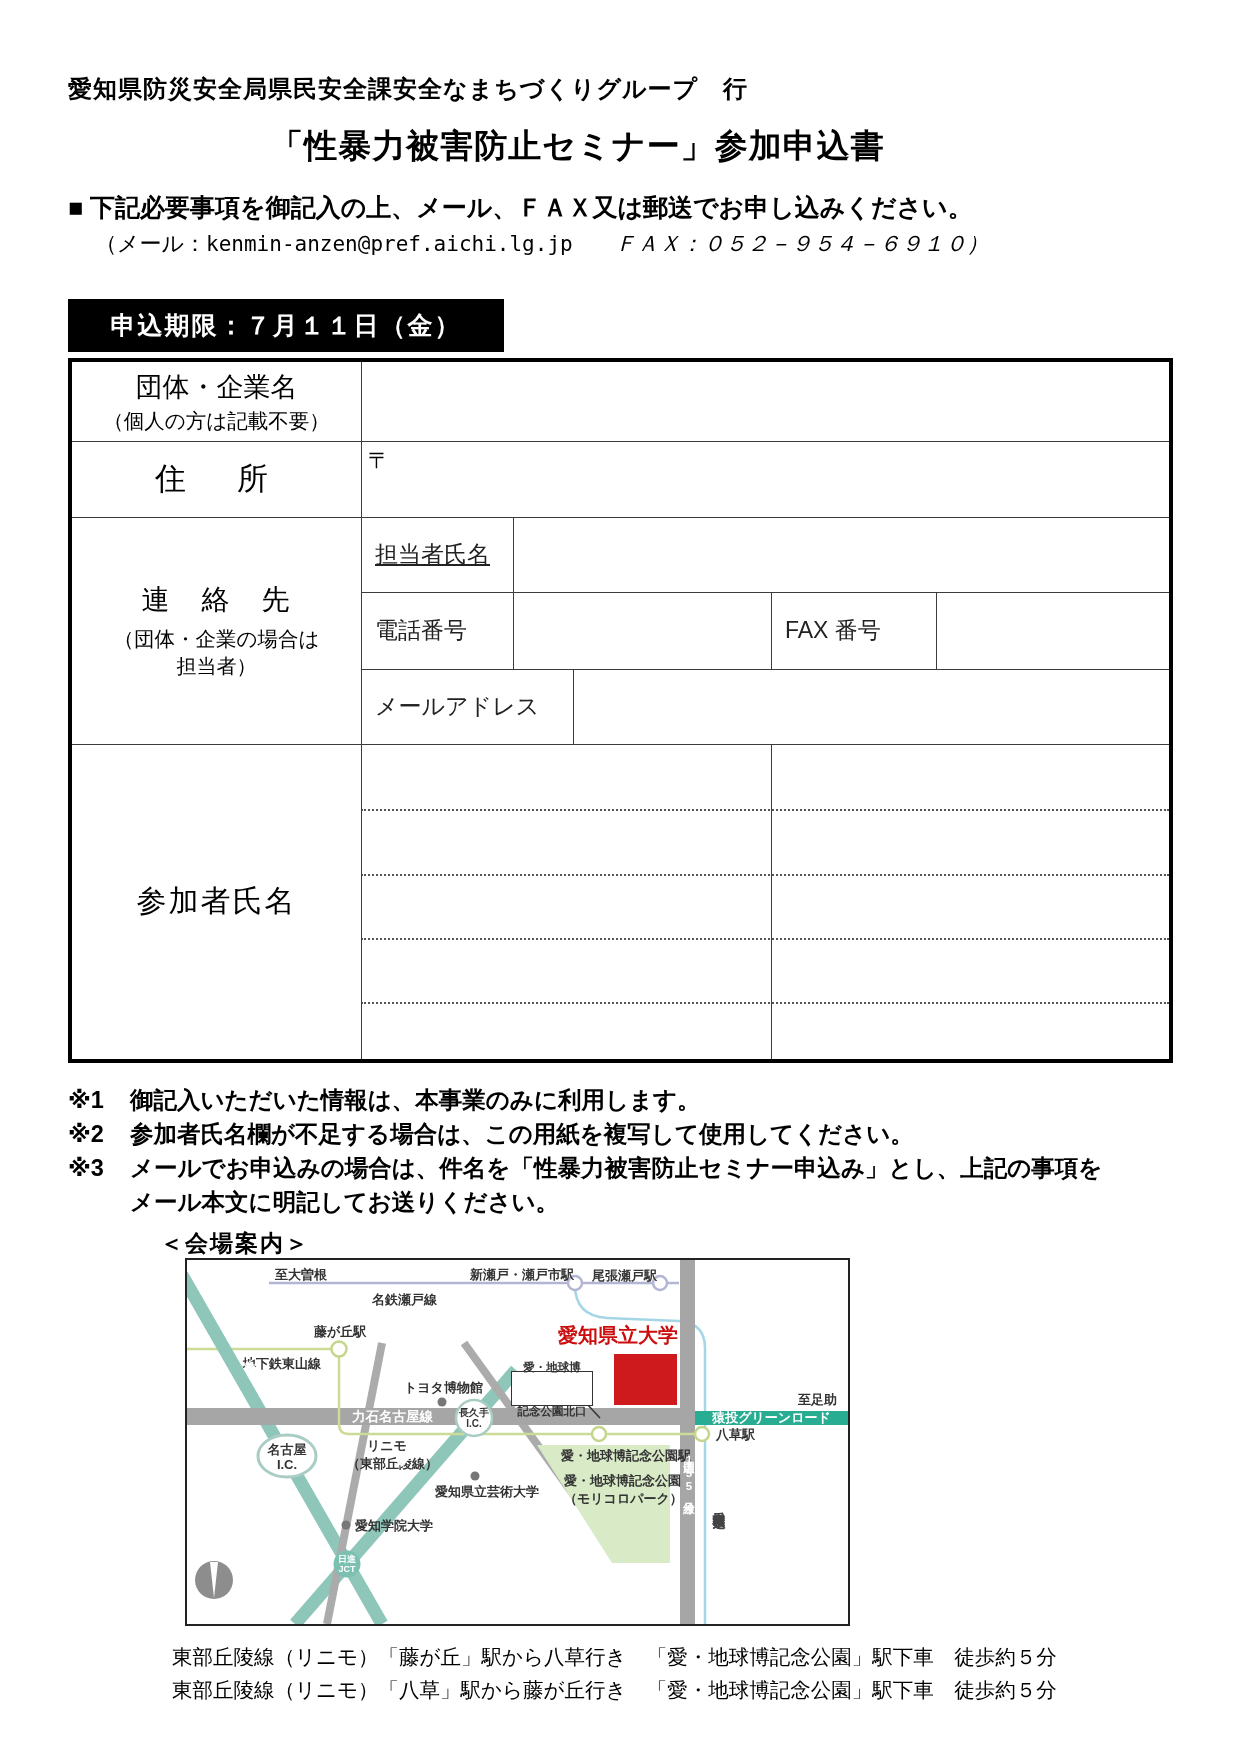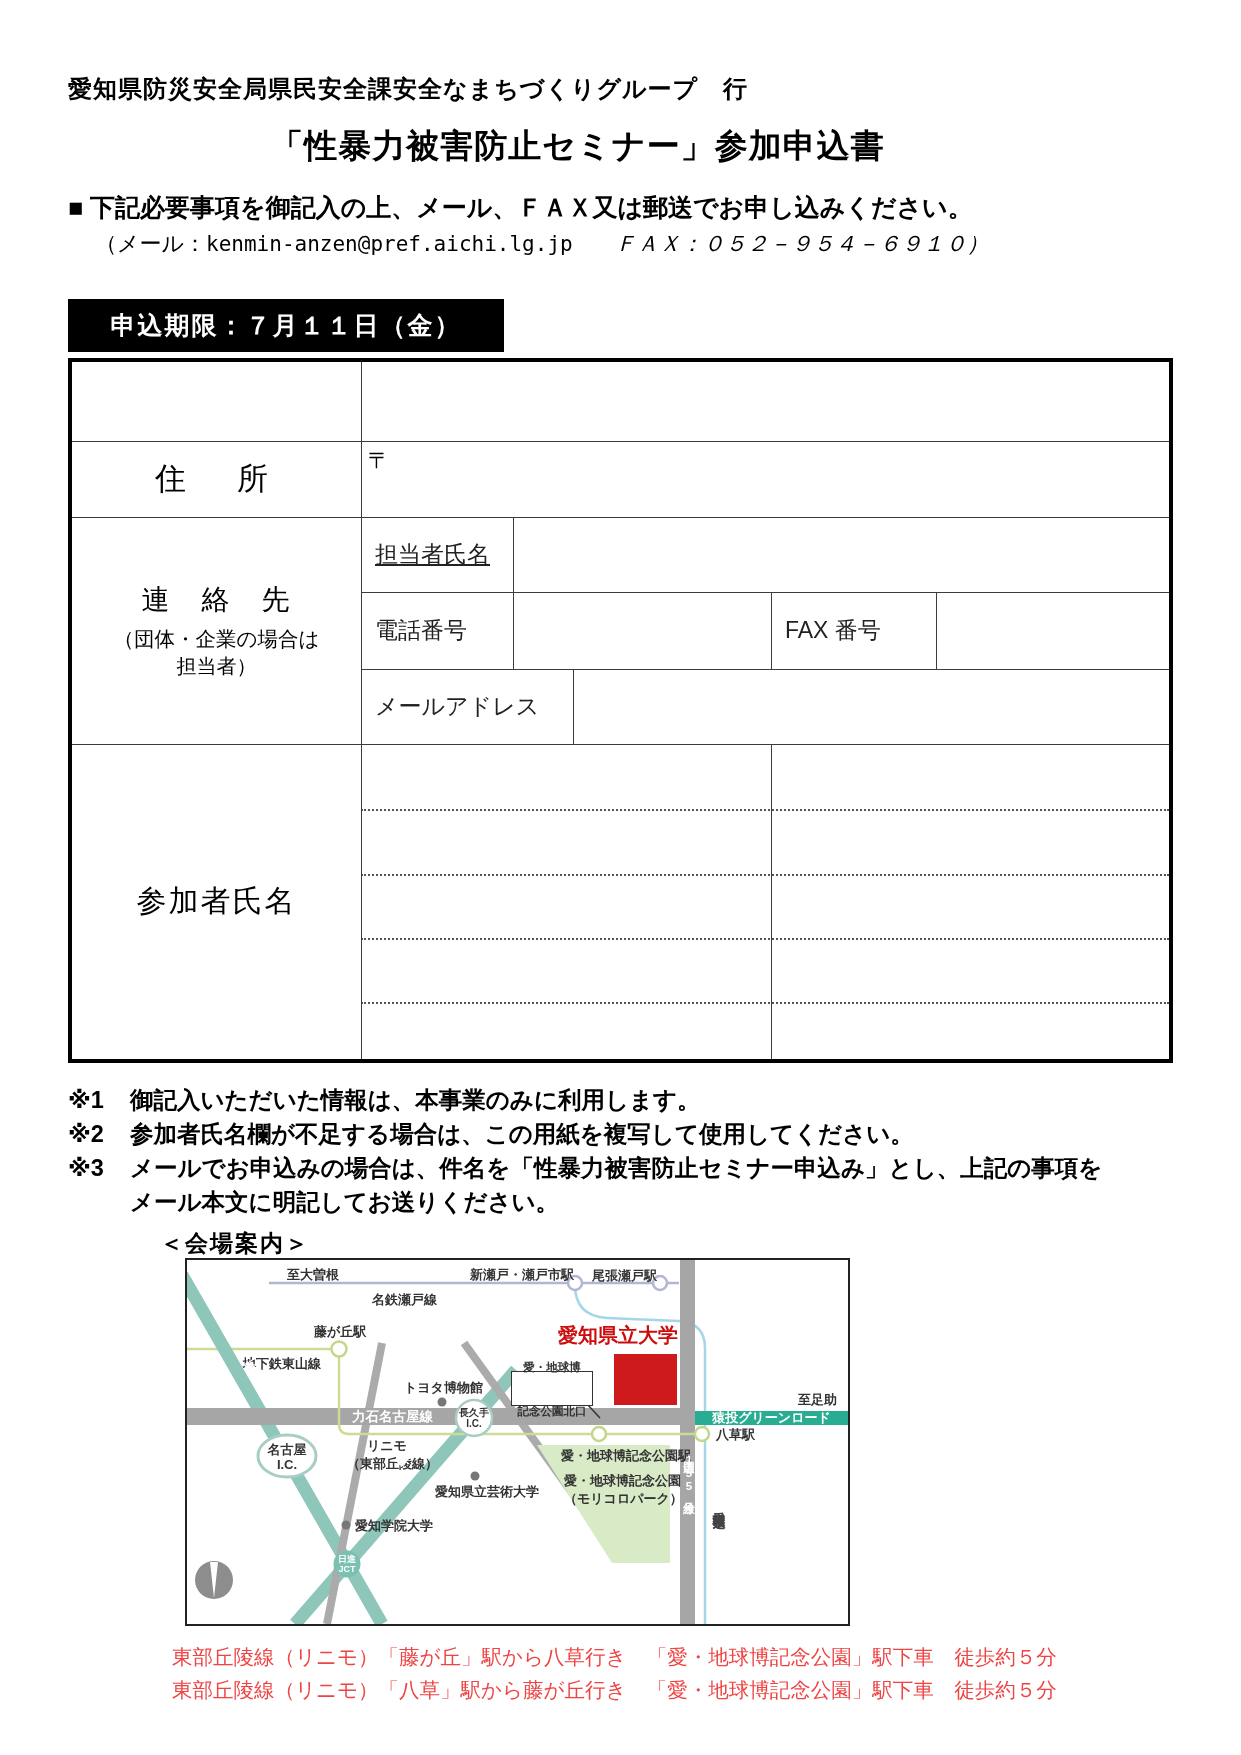--- a/index.html
+++ b/index.html
@@ -35,21 +35,21 @@
   .map-box{left:185px;top:1258px;width:661px;height:364px;border:2px solid #222;box-sizing:content-box;background:#fff;}
   .map-box svg{position:absolute;left:0;top:0;}
   .mlabel{position:absolute;font-size:13px;font-weight:600;color:#333;white-space:nowrap;line-height:15px;}
   .mwhite{color:#fff;}
   .venue-name{position:absolute;font-size:20px;font-weight:bold;color:#cc0d0d;white-space:nowrap;}
   .gate-box{position:absolute;left:324px;top:111px;width:80px;height:33px;border:1.5px solid #333;background:#fff;
     display:flex;flex-direction:column;align-items:center;justify-content:center;font-size:11.5px;line-height:14px;font-weight:600;color:#333;gap:30px;}
   .ic-label{position:absolute;display:flex;flex-direction:column;align-items:center;justify-content:center;text-align:center;color:#333;font-weight:600;}
   .vtext{writing-mode:vertical-rl;text-orientation:upright;white-space:nowrap;}
   
-  .access{left:172px;top:1640px;font-size:20.5px;line-height:33px;color:#ef4444;white-space:nowrap;}
+  .access{left:172px;top:1640px;font-size:20.5px;line-height:33px;color:#000000;white-space:nowrap;}
 </style>
 </head>
 <body>
 
 <div class="page">
 
   <div class="abs recipient">愛知県防災安全局県民安全課安全なまちづくりグループ　行</div>
   <div class="abs doc-title">「性暴力被害防止セミナー」参加申込書</div>
   <div class="abs instruction">■ 下記必要事項を御記入の上、メール、ＦＡＸ又は郵送でお申し込みください。</div>
   <div class="abs contact-line">
@@ -70,20 +70,24 @@
     <div class="dl" style="left:289px;top:512px;width:808px;"></div>
     <div class="dl" style="left:289px;top:576px;width:808px;"></div>
     <div class="dl" style="left:289px;top:640px;width:808px;"></div>
     <div class="vl" style="left:289px;top:0;height:697px;"></div>
     <div class="vl" style="left:441px;top:155px;height:152px;"></div>
     <div class="vl" style="left:699px;top:230px;height:77px;"></div>
     <div class="vl" style="left:864px;top:230px;height:77px;"></div>
     <div class="vl" style="left:501px;top:307px;height:75px;"></div>
     <div class="vl" style="left:699px;top:382px;height:315px;"></div>
 
+    <div class="cell-label" style="left:0;top:0;width:289px;height:79px;">
+      <div style="font-size:27px;">団体・企業名</div>
+      <div style="font-size:20.5px;margin-top:2px;">（個人の方は記載不要）</div>
+    </div>
     <div class="cell-label" style="left:0;top:79px;width:289px;height:76px;font-size:31px;letter-spacing:10px;">
       <div>住　所</div>
     </div>
     <div class="cell-label" style="left:0;top:155px;width:289px;height:227px;align-items:center;">
       <div style="font-size:28px;letter-spacing:2px;">連　絡　先</div>
       <div style="font-size:20.5px;margin-top:6px;">（団体・企業の場合は</div>
       <div style="font-size:20px;">担当者）</div>
     </div>
     <div class="cell-label" style="left:0;top:382px;width:289px;height:315px;font-size:30px;letter-spacing:2px;">
       <div>参加者氏名</div>
@@ -168,21 +172,21 @@
       <circle cx="160" cy="304" r="13.5" fill="#7cc0b2"></circle>
 
       <circle cx="255" cy="142" r="4.5" fill="#777"></circle>
       <circle cx="288" cy="216" r="4.5" fill="#777"></circle>
       <circle cx="159" cy="265" r="4.5" fill="#777"></circle>
 
       <circle cx="27" cy="320" r="19" fill="#8d8d8d"></circle>
       <polygon points="23,302 31,302 27,338" fill="#fff"></polygon>
     </svg>
 
-    <div class="mlabel" style="left:100px;top:7px;">至大曽根</div>
+    <div class="mlabel" style="left:88px;top:7px;">至大曽根</div>
     <div class="mlabel" style="left:283px;top:7px;">新瀬戸・瀬戸市駅</div>
     <div class="mlabel" style="left:405px;top:8px;text-align:right;">尾張瀬戸駅</div>
     <div class="mlabel" style="left:185px;top:32px;">名鉄瀬戸線</div>
     <div class="mlabel" style="left:127px;top:64px;">藤が丘駅</div>
     <div class="mlabel" style="left:56px;top:96px;">地下鉄東山線</div>
     <div class="mlabel" style="left:217px;top:120px;">トヨタ博物館</div>
     <div class="venue-name" style="left:371px;top:62px;">愛知県立大学</div>
     <div class="gate-box">
       <div>愛・地球博</div>
       <div>記念公園北口</div>

